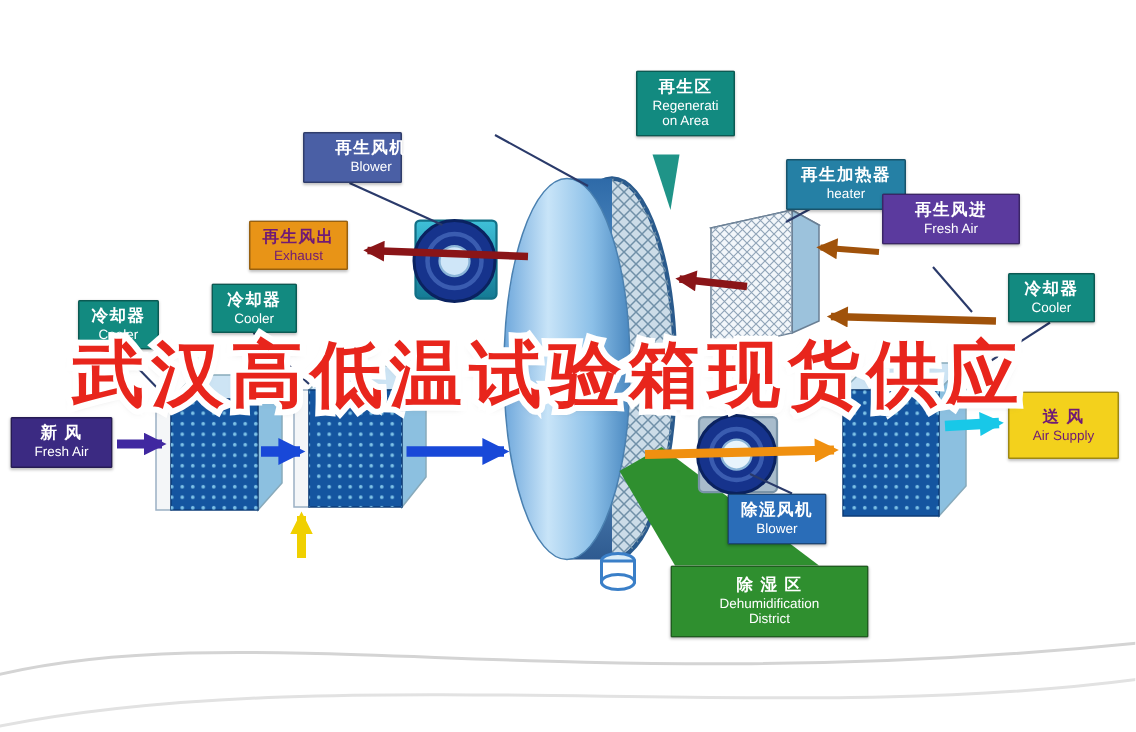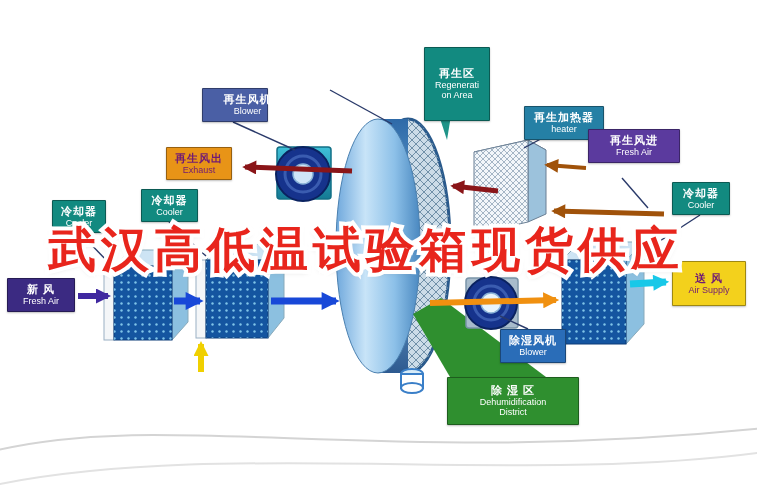--- a/index.html
+++ b/index.html
@@ -157,21 +157,21 @@
     <line x1="561" y1="128" x2="524" y2="148"></line>
     <line x1="80" y1="233" x2="110" y2="264"></line>
     <line x1="169" y1="222" x2="206" y2="256"></line>
     <line x1="700" y1="215" x2="646" y2="250"></line>
     <line x1="528" y1="329" x2="500" y2="316"></line>
     <line x1="622" y1="178" x2="648" y2="208"></line>
   </g>
 </svg>
 
 
-<div class="lbl" style="left:424px;top:47px;width:66px;height:74px;background:#128a80;">
+<div class="lbl" style="left:424px;top:47px;width:66px;height:44px;background:#128a80;">
   <span class="zh">再生区</span>
   <span class="en">Regenerati</span>
   <span class="en">on Area</span>
 </div>
 
 <div class="lbl" style="left:202px;top:88px;width:66px;height:34px;background:#4a5fa5;padding-left:25px;">
   <span class="zh">再生风机</span>
   <span class="en">Blower</span>
 </div>
 
@@ -209,21 +209,21 @@
   <span class="zh">新  风</span>
   <span class="en">Fresh Air</span>
 </div>
 
 <div class="lbl dark" style="left:672px;top:261px;width:74px;height:45px;background:#f3d11c;">
   <span class="zh">送  风</span>
   <span class="en">Air Supply</span>
 </div>
 
 
-<div class="lbl" style="left:500px;top:329px;width:66px;height:34px;background:#2a6db8;">
+<div class="lbl" style="left:485px;top:329px;width:66px;height:34px;background:#2a6db8;">
   <span class="zh">除湿风机</span>
   <span class="en">Blower</span>
 </div>
 
 <div class="lbl" style="left:447px;top:377px;width:132px;height:48px;background:#2f8f2f;">
   <span class="zh">除  湿  区</span>
   <span class="en">Dehumidification</span>
   <span class="en">District</span>
 </div>
 

